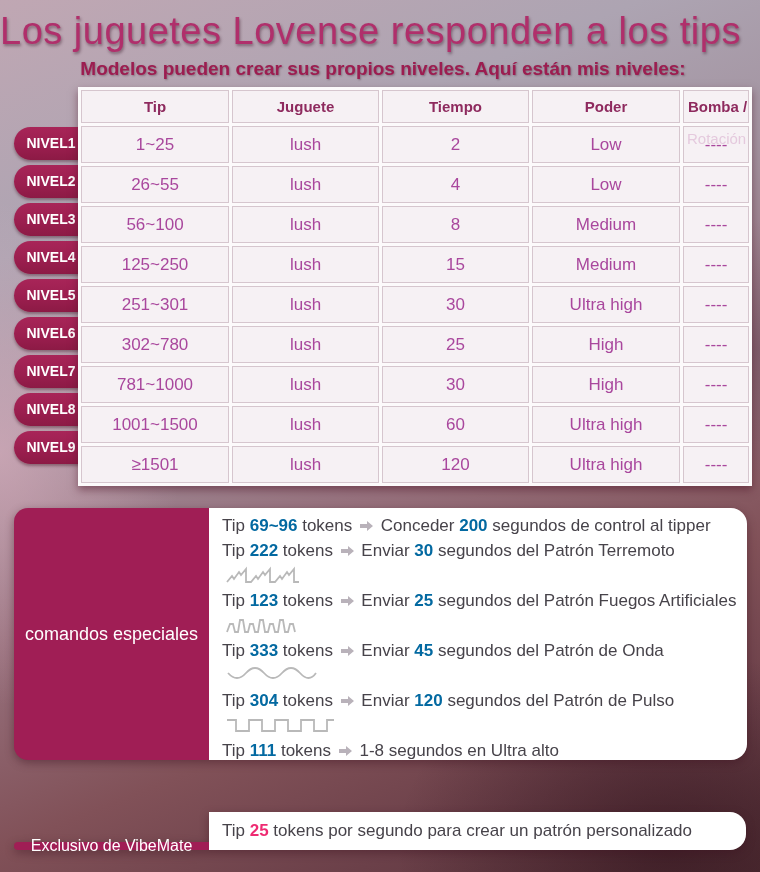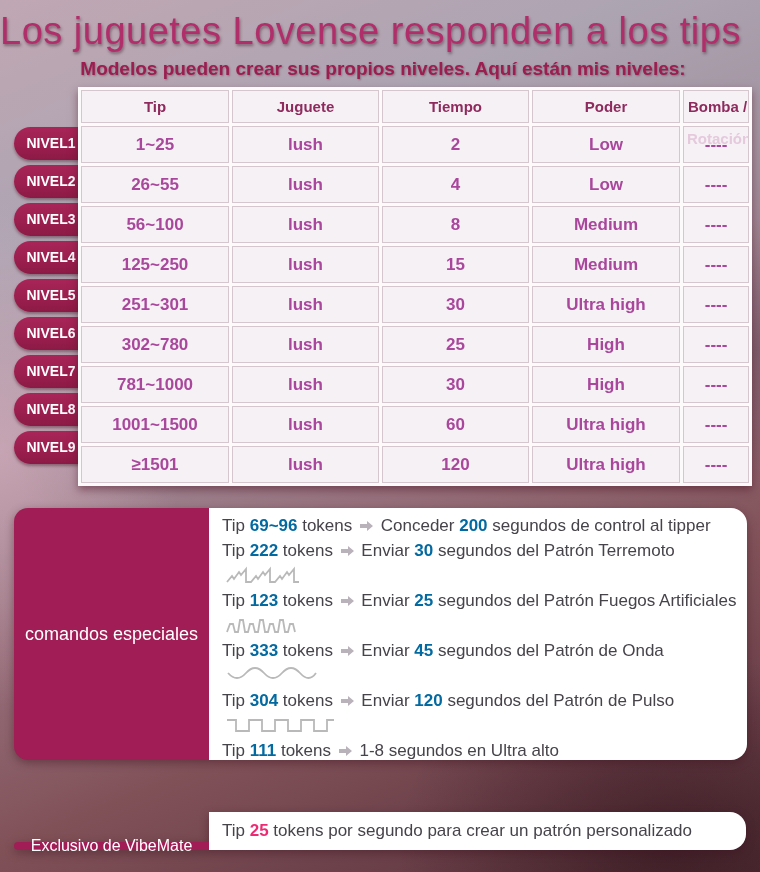--- a/index.html
+++ b/index.html
@@ -39,21 +39,21 @@
   }
   
   .tbl{
     position:absolute;left:78px;top:87px;z-index:2;
     border-collapse:separate;border-spacing:3px;
     background:#fcfafb;table-layout:fixed;
     box-shadow:0 4px 8px rgba(80,22,40,.5);
   }
   .tbl th,.tbl td{
     border:1px solid #d6c6ce;background:#f6f1f4;
-    text-align:center;overflow:hidden;white-space:nowrap;font-weight:bold;
+    text-align:center;overflow:hidden;white-space:nowrap;
   }
   .tbl th{height:29px;font-size:15px;font-weight:700;color:#8e2a5e;}
   .tbl td{height:33px;font-size:17px;color:#a9479d;position:relative;}
   .tbl th.th-bomba{text-align:left;padding-left:4px;margin-left:48px;}
   .ghost{
     position:absolute;top:3px;left:3px;font-size:15px;
     color:rgba(190,110,170,.30);pointer-events:none;
   }
   
   .cmd-box{

